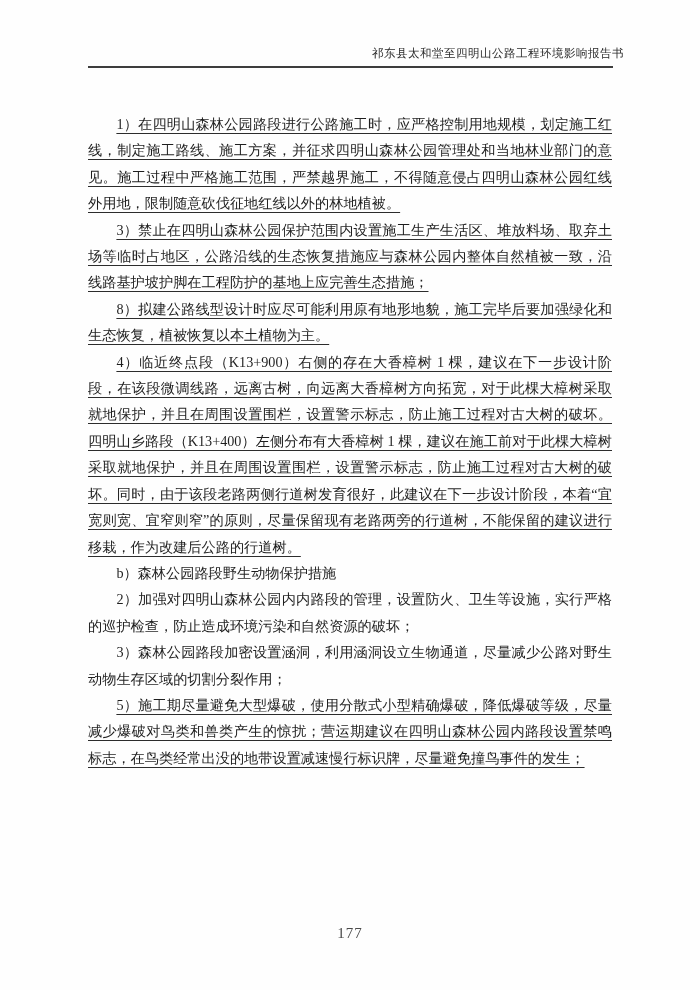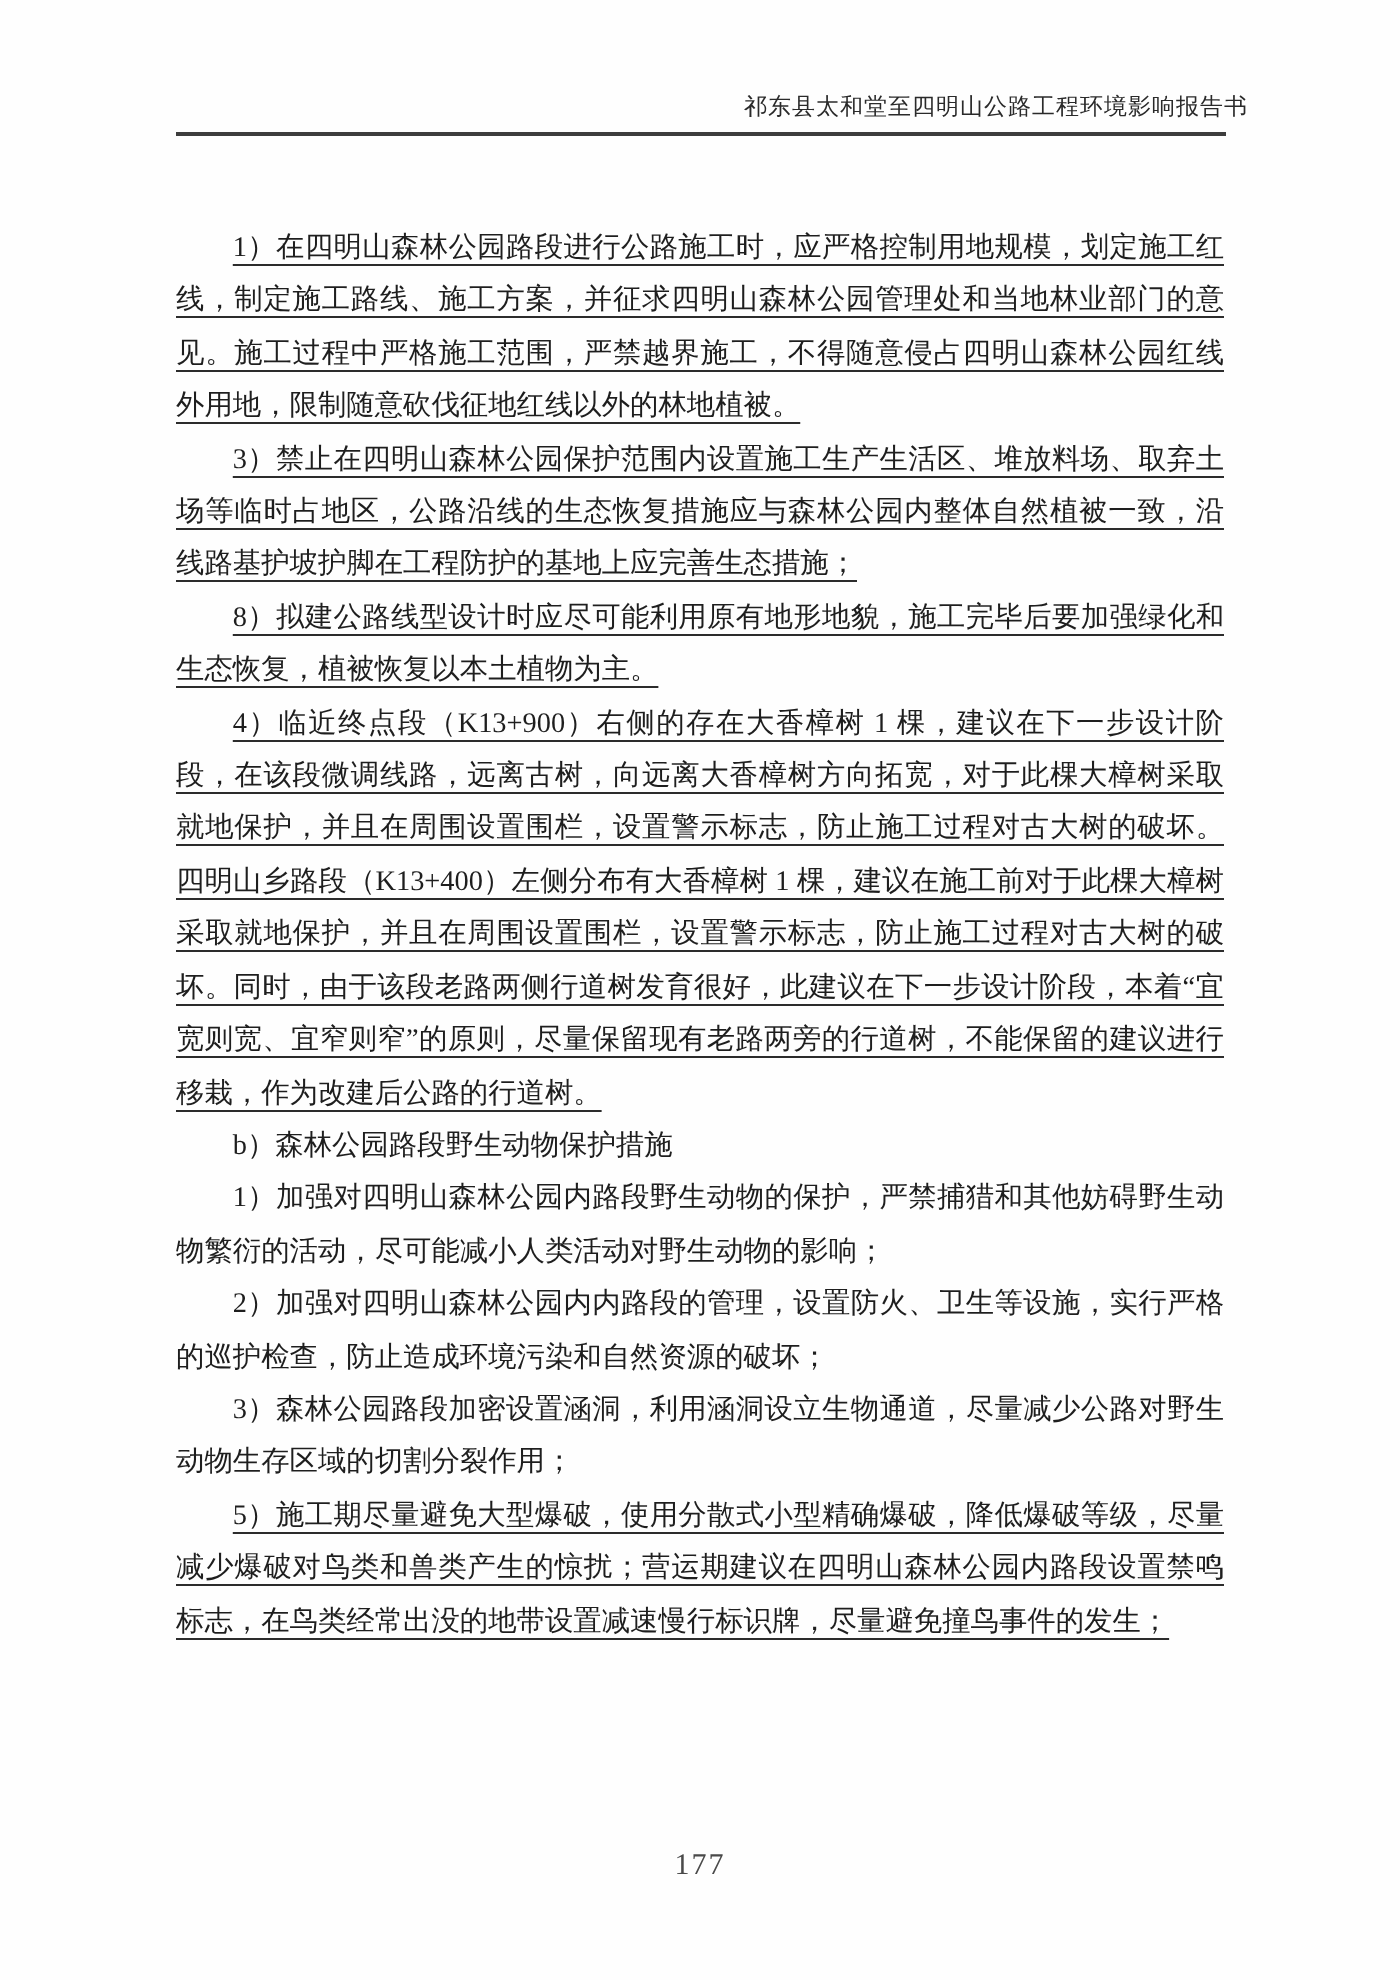--- a/index.html
+++ b/index.html
@@ -72,21 +72,20 @@
 <div class="page">
   <div class="header-title">祁东县太和堂至四明山公路工程环境影响报告书</div>
   <div class="header-rule"></div>
 
   <div class="content">
       <p class="u">1）在四明山森林公园路段进行公路施工时，应严格控制用地规模，划定施工红线，制定施工路线、施工方案，并征求四明山森林公园管理处和当地林业部门的意见。施工过程中严格施工范围，严禁越界施工，不得随意侵占四明山森林公园红线外用地，限制随意砍伐征地红线以外的林地植被。</p>
       <p class="u">3）禁止在四明山森林公园保护范围内设置施工生产生活区、堆放料场、取弃土场等临时占地区，公路沿线的生态恢复措施应与森林公园内整体自然植被一致，沿线路基护坡护脚在工程防护的基地上应完善生态措施；</p>
       <p class="u">8）拟建公路线型设计时应尽可能利用原有地形地貌，施工完毕后要加强绿化和生态恢复，植被恢复以本土植物为主。</p>
       <p class="u">4）临近终点段（K13+900）右侧的存在大香樟树 1 棵，建议在下一步设计阶段，在该段微调线路，远离古树，向远离大香樟树方向拓宽，对于此棵大樟树采取就地保护，并且在周围设置围栏，设置警示标志，防止施工过程对古大树的破坏。四明山乡路段（K13+400）左侧分布有大香樟树 1 棵，建议在施工前对于此棵大樟树采取就地保护，并且在周围设置围栏，设置警示标志，防止施工过程对古大树的破坏。同时，由于该段老路两侧行道树发育很好，此建议在下一步设计阶段，本着“宜宽则宽、宜窄则窄”的原则，尽量保留现有老路两旁的行道树，不能保留的建议进行移栽，作为改建后公路的行道树。</p>
       <p>b）森林公园路段野生动物保护措施</p>
-      <p>1）加强对四明山森林公园内路段野生动物的保护，严禁捕猎和其他妨碍野生动物繁衍的活动，尽可能减小人类活动对野生动物的影响；</p>
       <p>2）加强对四明山森林公园内内路段的管理，设置防火、卫生等设施，实行严格的巡护检查，防止造成环境污染和自然资源的破坏；</p>
       <p>3）森林公园路段加密设置涵洞，利用涵洞设立生物通道，尽量减少公路对野生动物生存区域的切割分裂作用；</p>
       <p class="u">5）施工期尽量避免大型爆破，使用分散式小型精确爆破，降低爆破等级，尽量减少爆破对鸟类和兽类产生的惊扰；营运期建议在四明山森林公园内路段设置禁鸣标志，在鸟类经常出没的地带设置减速慢行标识牌，尽量避免撞鸟事件的发生；</p>
     </div>
 
   <div class="footer">
     <span>177</span>
   </div>
 </div>
 

